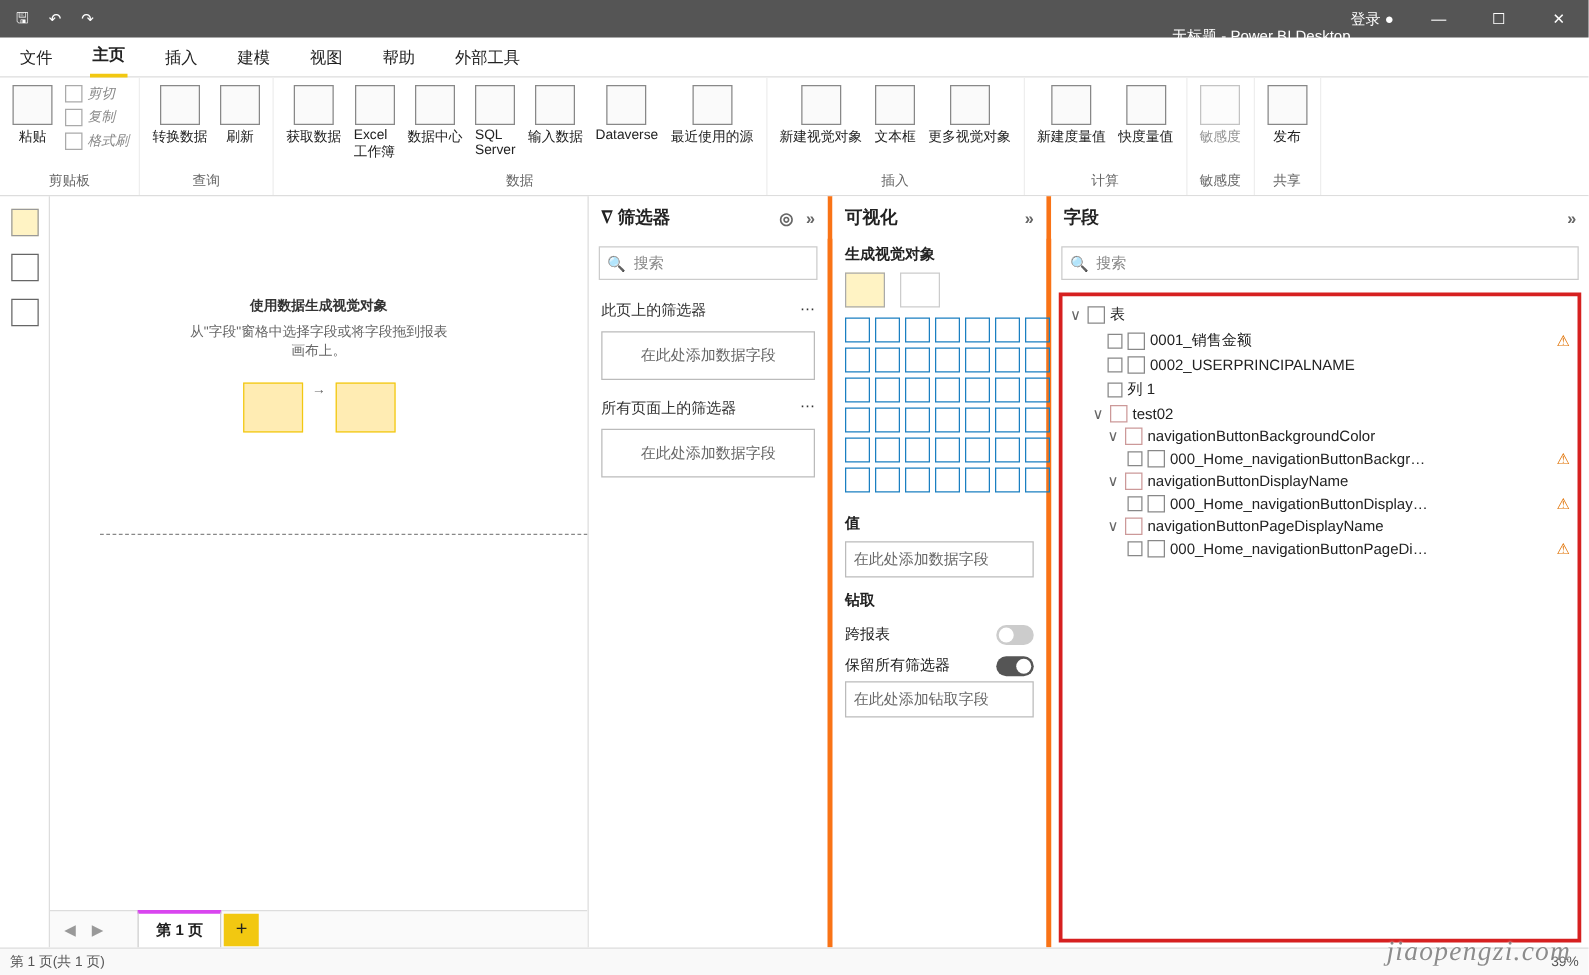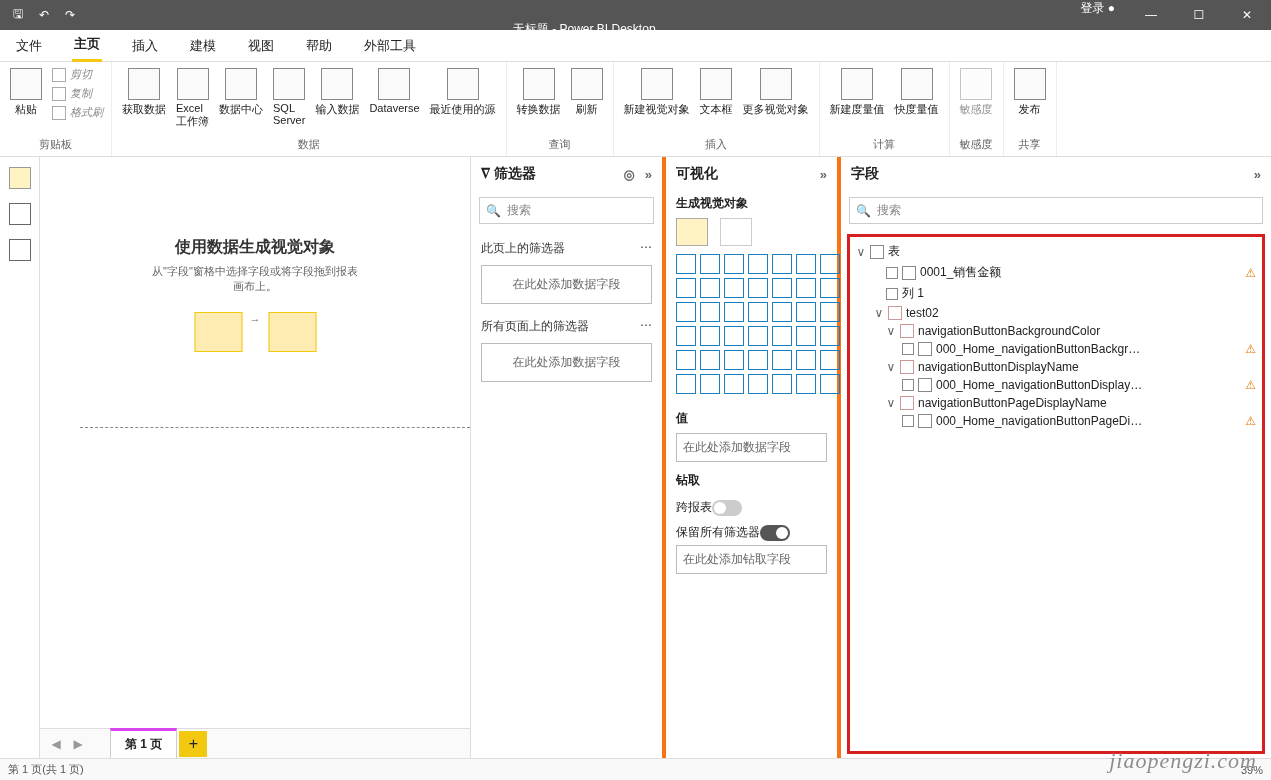--- a/index.html
+++ b/index.html
@@ -1,42 +1,42 @@
 <!DOCTYPE html>
 <html><head>
 <meta charset="utf-8">
 <style>
 * { margin:0; padding:0; box-sizing:border-box; font-family:"Segoe UI","Microsoft YaHei",sans-serif; }
 body { width:1271px; height:780px; background:#fff; overflow:hidden; font-size:12px; color:#222; position:relative; }
 .titlebar { height:30px; background:#555; color:#fff; display:flex; align-items:center; }
 .titlebar .qat { display:flex; gap:2px; padding:0 6px; }
 .titlebar .qat span { width:24px; height:24px; display:flex; align-items:center; justify-content:center; cursor:pointer; }
-.titlebar .title { flex:1; text-align:center; font-size:12px;margin-top:28px; }
-.titlebar .right { display:flex; align-items:flex-start; gap:4px; padding-right:2px; }
+.titlebar .title { flex:1; text-align:right; font-size:12px;margin-top:28px; }
+.titlebar .right { display:flex; align-items:center; gap:4px; padding-right:2px; }
 .titlebar .right .login { font-size:12px; margin-right:10px; }
 .titlebar .right .wbtn { width:44px; height:30px; display:flex; align-items:center; justify-content:center; cursor:pointer; }
 .tabs { height:32px; border-bottom:1px solid #ddd; display:flex; align-items:center; padding-left:14px; gap:28px; }
 .tabs .tab { font-size:13px; cursor:pointer; padding:6px 2px; }
 .tabs .tab.active { border-bottom:3px solid #f2c811; font-weight:600; }
 .ribbon { height:95px; border-bottom:1px solid #ddd; display:flex; }
 .ribbon-group { border-right:1px solid #eee; display:flex; flex-direction:column; justify-content:space-between; padding:4px 6px 2px; }
 .ribbon-group .group-content { display:flex; align-items:flex-start; gap:2px; flex:1; }
 .ribbon-group .group-label { text-align:center; font-size:11px; color:#666; padding:2px 0; }
 .rb { display:flex; flex-direction:column; align-items:center; gap:2px; cursor:pointer; padding:2px 4px; min-width:40px; font-size:11px;justify-content:space-between; }
 .rb-icon { width:32px; height:32px; border:1px solid #888; background:#fafafa; }
 .rb-small { display:flex; align-items:center; gap:4px; font-size:11px; color:#888; padding:1px 2px; }
 .rb-small .si { width:14px; height:14px; border:1px solid #aaa; }
 .clipboard-stack { display:flex; flex-direction:column; gap:2px; margin-left:2px;font-style:italic; }
 .main { display:flex; height:calc(100% - 30px - 32px - 95px - 22px); }
 .left-rail { width:40px; border-right:1px solid #ddd; display:flex; flex-direction:column; align-items:center; padding-top:10px; gap:14px; }
 .left-rail .view-btn { width:22px; height:22px; border:1px solid #666; cursor:pointer; }
 .left-rail .view-btn.active { background:#fff3c4; border-color:#999; }
 .canvas { flex:1; position:relative; border-right:1px solid #ddd; overflow:hidden; }
 .canvas .placeholder { position:absolute; left:50%; top:80px; transform:translateX(-50%); text-align:center; color:#666; font-size:11px; }
-.canvas .placeholder .ptitle { font-size:16px; font-weight:600; color:#333; margin-bottom:6px; }
+.canvas .placeholder .ptitle { font-size:11px; font-weight:600; color:#333; margin-bottom:6px; }
 .canvas .placeholder .pimg { margin-top:18px; display:flex; gap:6px; justify-content:center; }
 .canvas .placeholder .pimg div { width:48px; height:40px; border:1px solid #f2c811; background:#ffecb3; }
 .canvas .dotted { position:absolute; left:40px; right:0; top:270px; border-top:1px dashed #888; }
 .pane { border-right:4px solid #f97316; display:flex; flex-direction:column; }
 .pane-header { display:flex; align-items:center; justify-content:space-between; padding:8px 10px; font-size:14px; font-weight:600; background:#fff; }
 .pane-header .icons { display:flex; gap:10px; color:#666; font-size:13px; }
 .filter-pane { width:195px; }
 .filter-pane .search,.fields-pane .search { margin:6px 8px; border:1px solid #ccc; display:flex; align-items:center; padding:4px 6px; gap:6px; font-size:12px; color:#888; }
 .filter-section { padding:10px 10px 0; }
 .filter-sec-title { font-size:12px; margin-bottom:8px; display:flex; justify-content:space-between; color:#333; }
@@ -44,26 +44,26 @@
 .viz-pane { width:175px; }
 .viz-sub { font-size:12px; font-weight:600; padding:4px 10px 2px; }
 .viz-modes { display:flex; gap:12px; padding:4px 10px 8px; }
 .viz-modes .mode { width:32px; height:28px; border:1px solid #ccc; cursor:pointer; }
 .viz-modes .mode.active { background:#fff3c4; border-color:#aaa; }
 .viz-grid { display:grid; grid-template-columns:repeat(7,20px); gap:4px; padding:0 10px 8px; }
 .viz-icon { width:20px; height:20px; border:1px solid #1a7fc1; cursor:pointer; }
 .viz-section { padding:8px 10px 0; font-size:12px; }
 .viz-section .label { font-weight:600; margin-bottom:6px; }
 .viz-drop { border:1px solid #bbb; padding:5px 6px; color:#666; font-size:12px; margin-bottom:10px; }
-.viz-row { display:flex; align-items:center; font-size:12px; padding:4px 0; }
+.viz-row { display:flex; align-items:center; justify-content:space-between; font-size:12px; padding:4px 0; }
 .toggle { width:30px; height:16px; border-radius:8px; background:#ccc; position:relative; }
 .toggle.on { background:#555; }
 .toggle::after { content:""; position:absolute; width:12px; height:12px; background:#fff; border-radius:50%; top:2px; left:2px; }
 .toggle.on::after { left:16px; }
-.fields-pane { flex:1; min-width:330px;text-align:center; }
+.fields-pane { flex:1; min-width:330px; }
 .fields-tree { border:3px solid #d62020; margin:4px 6px; padding:4px 2px 6px; height: calc(100% - 70px); }
 .tree-row { display:flex; align-items:center; gap:4px; padding:2px 4px; font-size:12px; cursor:pointer; }
 .tree-row .caret { width:10px; color:#666; }
 .tree-row .chk { width:12px; height:12px; border:1px solid #888; flex-shrink:0; }
 .tree-row .ficon { width:14px; height:14px; border:1px solid #888; flex-shrink:0; }
 .tree-row .warn { color:#e07000; margin-left:auto; font-size:12px; }
 .indent-1 { padding-left:22px; }
 .indent-2 { padding-left:34px; }
 .indent-3 { padding-left:50px; }
 .statusbar { position:absolute; bottom:0; left:0; right:0; height:22px; border-top:1px solid #ddd; display:flex; align-items:center; padding:0 8px; font-size:11px; color:#555; background:#f9f9f9; }
@@ -120,20 +120,33 @@
           </div>
         <div class="rb-small">
             <div class="si"></div>
             <span>格式刷</span>
           </div>
       </div>
     </div>
     <div class="group-label">剪贴板</div>
   </div>
   <div class="ribbon-group">
+    <div class="group-content" id="rg-query">
+        <div class="rb">
+          <div class="rb-icon"></div>
+          <span>转换数据</span>
+        </div>
+        <div class="rb">
+          <div class="rb-icon"></div>
+          <span>刷新</span>
+        </div>
+      </div>
+    <div class="group-label">查询</div>
+  </div>
+  <div class="ribbon-group">
     <div class="group-content" id="rg-data">
         <div class="rb">
           <div class="rb-icon"></div>
           <span>获取数据</span>
         </div>
         <div class="rb">
           <div class="rb-icon"></div>
           <span>Excel<br>工作簿</span>
         </div>
         <div class="rb">
@@ -151,33 +164,20 @@
         <div class="rb">
           <div class="rb-icon"></div>
           <span>Dataverse</span>
         </div>
         <div class="rb">
           <div class="rb-icon"></div>
           <span>最近使用的源</span>
         </div>
       </div>
     <div class="group-label">数据</div>
-  </div>
-  <div class="ribbon-group">
-    <div class="group-content" id="rg-query">
-        <div class="rb">
-          <div class="rb-icon"></div>
-          <span>转换数据</span>
-        </div>
-        <div class="rb">
-          <div class="rb-icon"></div>
-          <span>刷新</span>
-        </div>
-      </div>
-    <div class="group-label">查询</div>
   </div>
   <div class="ribbon-group">
     <div class="group-content" id="rg-insert">
         <div class="rb">
           <div class="rb-icon"></div>
           <span>新建视觉对象</span>
         </div>
         <div class="rb">
           <div class="rb-icon"></div>
           <span>文本框</span>
@@ -358,20 +358,25 @@
           <span>表</span>
         </div>
     <div class="tree-row indent-2">
           <span class="chk"></span>
           <span class="ficon"></span>
           <span>0001_销售金额</span>
           <span class="warn">⚠</span>
         </div>
         <div class="tree-row indent-2">
           <span class="chk"></span>
+          <span class="ficon"></span>
+          <span>0002_USERPRINCIPALNAME</span>
+        </div>
+        <div class="tree-row indent-2">
+          <span class="chk"></span>
           <span>列 1</span>
         </div>
         <div class="tree-row indent-1">
           <span class="caret">∨</span>
           <span class="ficon" style="border-color:#c99"></span>
           <span>test02</span>
         </div>
         <div class="tree-row indent-2">
           <span class="caret">∨</span>
           <span class="ficon" style="border-color:#c99"></span>

